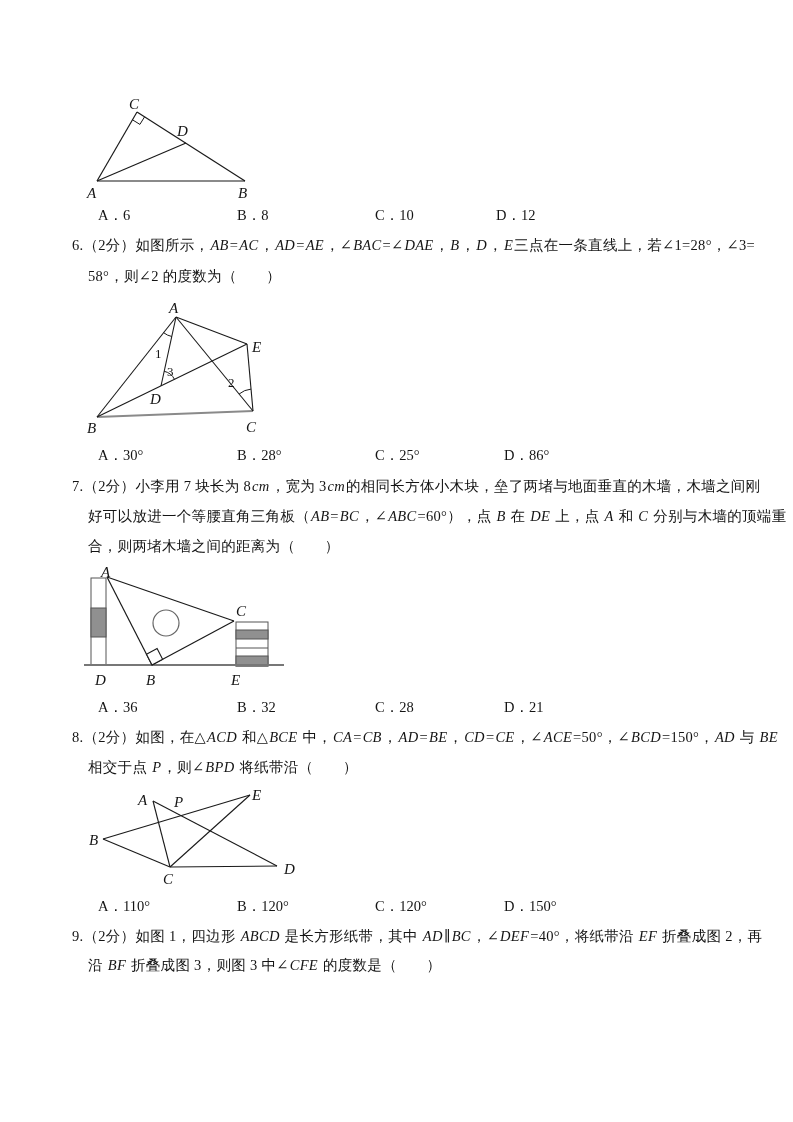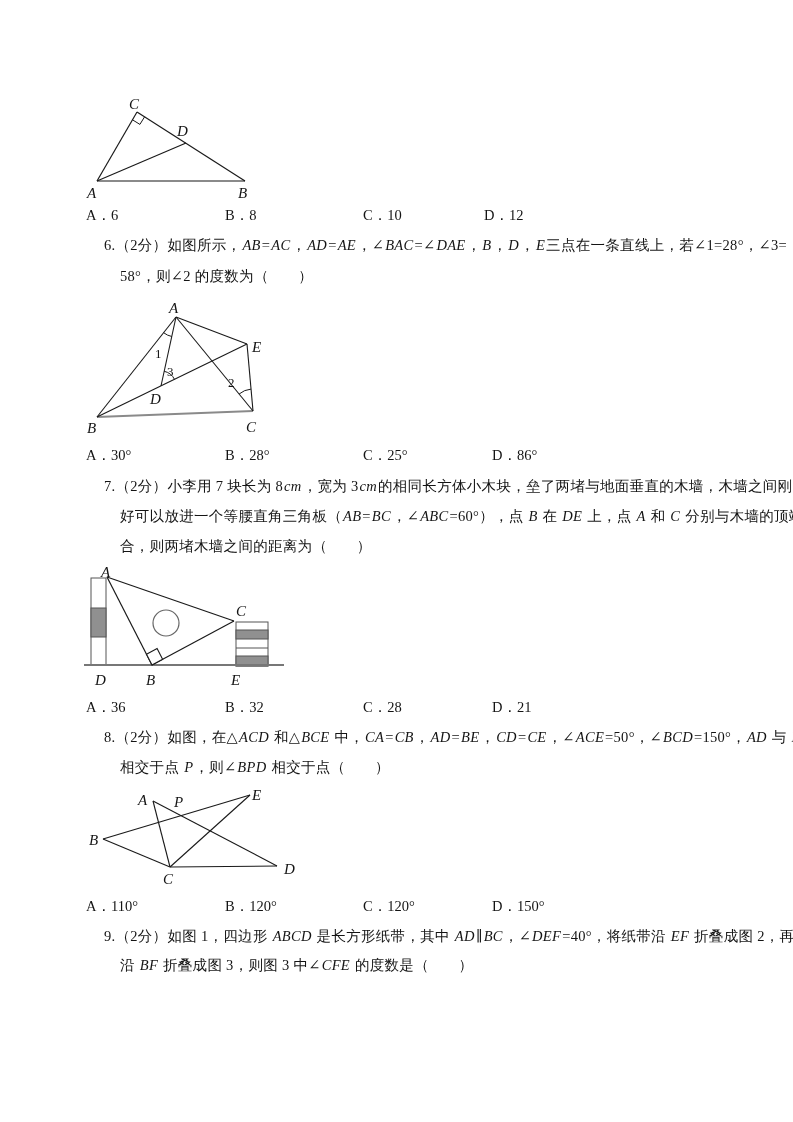--- a/index.html
+++ b/index.html
@@ -11,24 +11,23 @@
     color:#111;
     overflow:hidden;
   }
   .tline {
     position:absolute;
     white-space:nowrap;
     font-size:14.5px;
     line-height:17px;
     letter-spacing:0.3px;
     color:#141414;
-    margin-left:32px;
   }
   .var { font-style:italic; padding:0 1px; }
-  .optrow { position:absolute; left:0; width:640px; height:18px; }
+  .optrow { position:absolute; left:12px; width:640px; height:18px; }
   .opt { position:absolute; top:0; font-size:14.5px; white-space:nowrap; color:#141414; }
   .fig { position:absolute; }
   svg text {
     font-family:"Liberation Serif","DejaVu Serif",serif;
     font-style:italic;
     font-size:15px;
     fill:#141414;
   }
   svg text.ang { font-style:normal; font-size:13px; }
 </style>
@@ -114,21 +113,21 @@
 </svg>
 
 <div class="optrow" style="top:698px;">
   <span class="opt" style="left:86px">A．36</span>
   <span class="opt" style="left:225px">B．32</span>
   <span class="opt" style="left:363px">C．28</span>
   <span class="opt" style="left:492px">D．21</span>
 </div>
 
 <div class="tline" style="left:72px;top:729px"><span>8.（2分）如图，在△</span><span class="var">ACD</span><span> 和△</span><span class="var">BCE</span><span> 中，</span><span class="var">CA</span><span>=</span><span class="var">CB</span><span>，</span><span class="var">AD</span><span>=</span><span class="var">BE</span><span>，</span><span class="var">CD</span><span>=</span><span class="var">CE</span><span>，∠</span><span class="var">ACE</span><span>=50°，∠</span><span class="var">BCD</span><span>=150°，</span><span class="var">AD</span><span> 与 </span><span class="var">BE</span></div>
-<div class="tline" style="left:88px;top:759px"><span>相交于点 </span><span class="var">P</span><span>，则∠</span><span class="var">BPD</span><span> 相交于点（　　）</span></div>
+<div class="tline" style="left:88px;top:759px"><span>相交于点 </span><span class="var">P</span><span>，则∠</span><span class="var">BPD</span><span> 将纸带沿（　　）</span></div>
 
 <svg class="fig" style="left:83px;top:786px;" width="220" height="102" viewBox="83 786 220 102">
   <line x1="153" y1="801" x2="170" y2="867" stroke="#1a1a1a" stroke-width="1.1"></line>
   <line x1="153" y1="801" x2="277" y2="866" stroke="#1a1a1a" stroke-width="1.1"></line>
   <line x1="103" y1="839" x2="250" y2="795" stroke="#1a1a1a" stroke-width="1.1"></line>
   <line x1="103" y1="839" x2="170" y2="867" stroke="#1a1a1a" stroke-width="1.1"></line>
   <line x1="170" y1="867" x2="250" y2="795" stroke="#1a1a1a" stroke-width="1.1"></line>
   <line x1="170" y1="867" x2="277" y2="866" stroke="#1a1a1a" stroke-width="1.1"></line>
   <text x="138" y="805">A</text>
   <text x="174" y="807">P</text>

